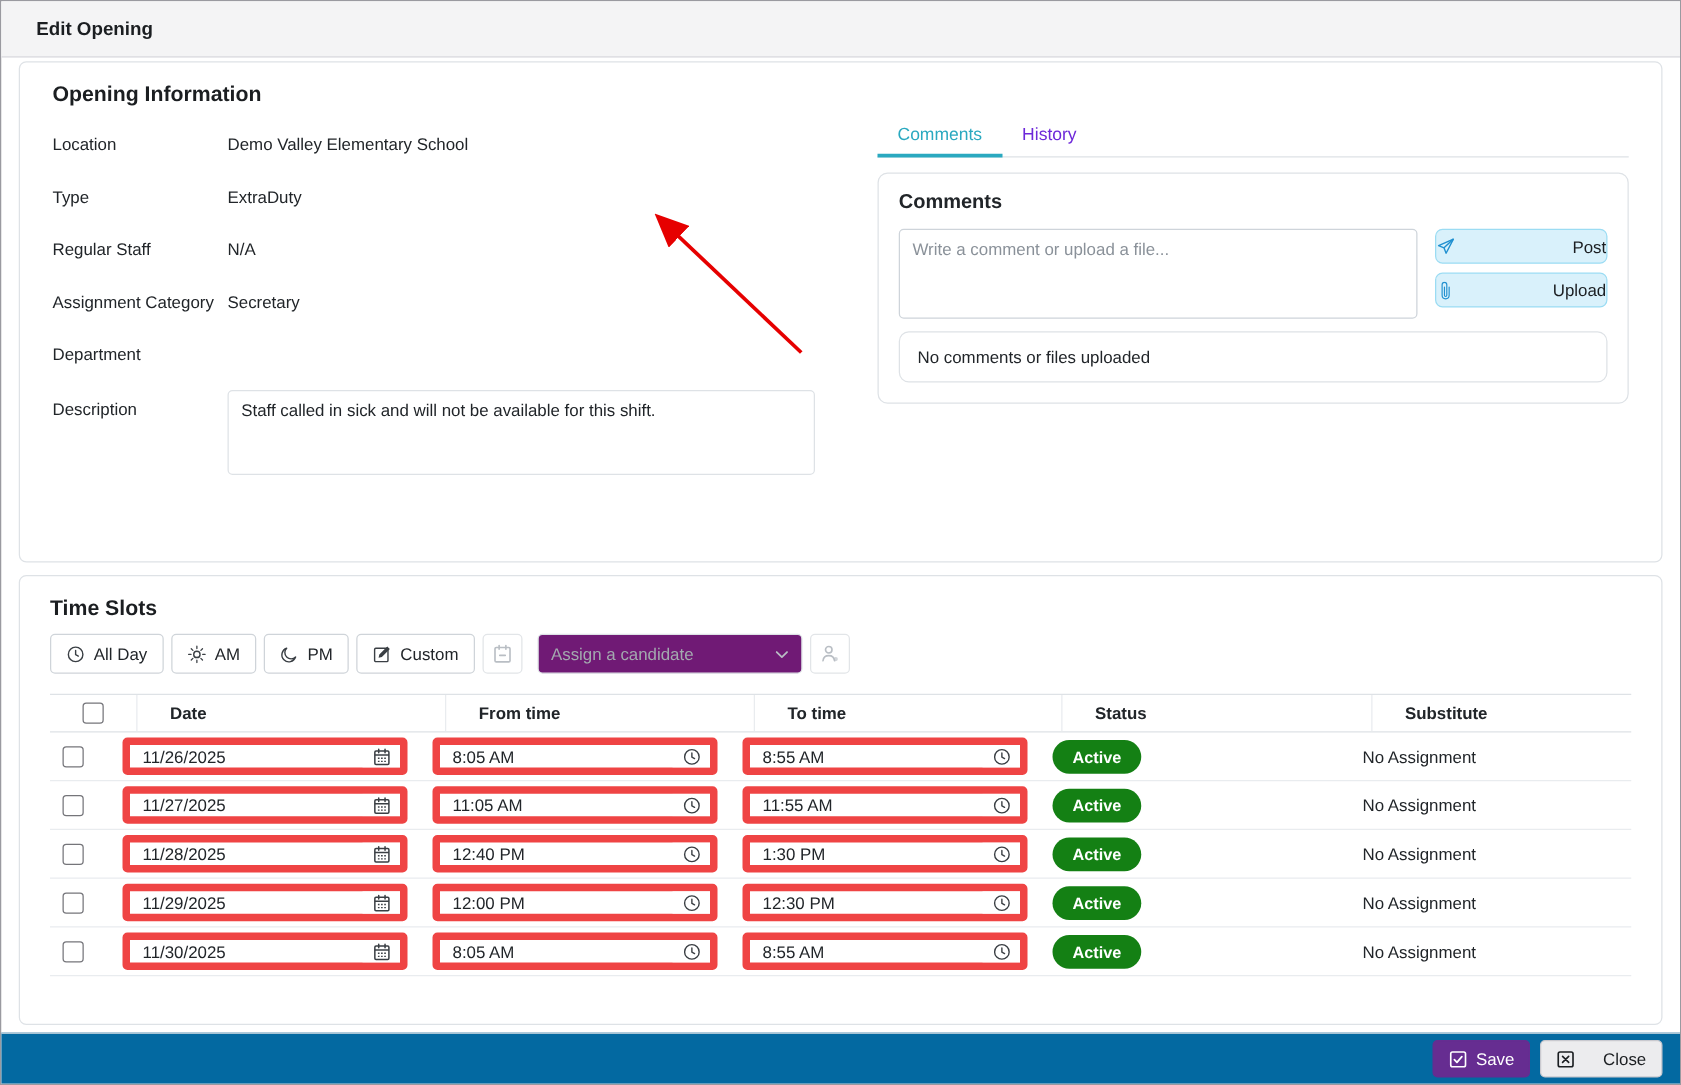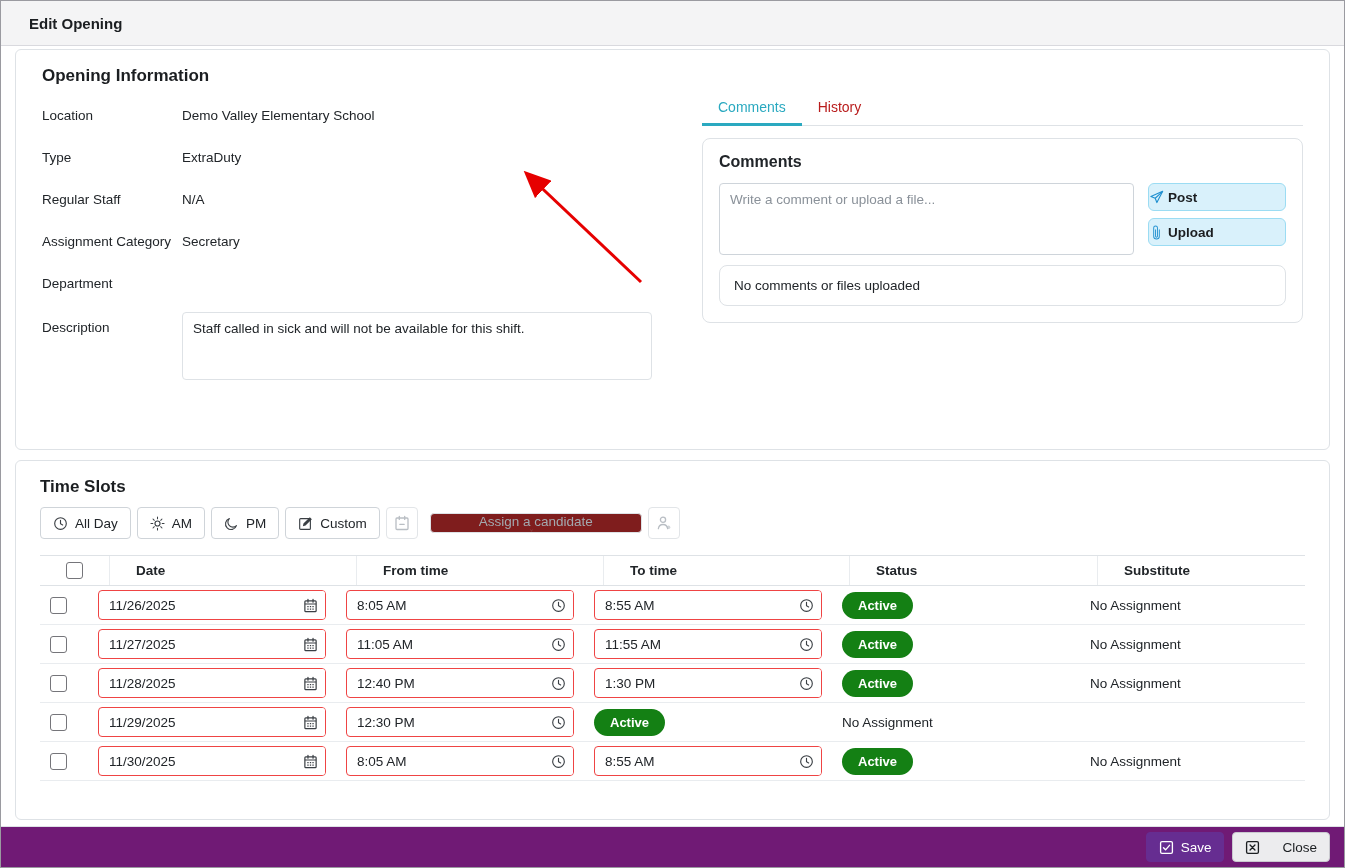--- a/index.html
+++ b/index.html
@@ -41,65 +41,65 @@
     font-family: "Liberation Sans", sans-serif;
   }
   .desc-box {
     width:470px; height:68px; border:1px solid #dee2e6; border-radius:4px;
     padding:8px 10px; font-size:13.5px; color:#212529;
   }
   
   .right-col { flex:1; padding-left:28px; padding-top:4px; }
   .tabbar { display:flex; border-bottom:1px solid #dee2e6; }
   .tab {
-    padding:9px 16px 10px; font-size:14px; cursor:pointer; position:relative; color:#b91c1c;
+    padding:9px 16px 10px; font-size:14px; cursor:pointer; position:relative; color:#6d28d9;
   }
   .tab.active { color:var(--accent_teal,#2aa9c0); }
   .tab.active::after {
     content:""; position:absolute; left:0; right:0; bottom:-1px; height:3px;
     background:var(--accent_teal,#2aa9c0);
   }
   .comments-card {
     margin-top:12px; border:1px solid #dee2e6; border-radius:8px; padding:14px 16px 16px;
   }
   .comments-card h3 { font-size:16px; font-weight:700; margin-bottom:12px; }
   .composer { display:flex; gap:14px; }
   .composer textarea {
     flex:1; height:72px; resize:none; border:1px solid #ced4da; border-radius:4px;
     padding:8px 10px; font-size:13.5px; color:#212529; outline:none;
     font-family:"Liberation Sans", sans-serif;
   }
   .composer textarea::placeholder { color:#8a9199; }
   .btn-stack { display:flex; flex-direction:column; gap:7px; width:138px; }
   .btn-blue {
-    display:flex; align-items:center; justify-content:flex-start; gap:4px;
+    display:flex; align-items:center; justify-content:space-between; gap:21px;
     height:28px; background:var(--button_blue_bg,#d9f1fb); border:1px solid #9bdcf3;
-    border-radius:6px; font-size:13.5px; font-weight:700; color:#1b1e21; cursor:pointer;
+    border-radius:6px; font-size:13.5px; font-weight:400; color:#1b1e21; cursor:pointer;
   }
   .btn-blue .ic { color:#2090d0; }
   .empty-box {
     margin-top:10px; border:1px solid #dee2e6; border-radius:8px;
     padding:12px 14px; font-size:13.5px; color:#212529;
   }
   
   .card-slots { height:360px; padding:16px 24px; }
   .toolbar { display:flex; align-items:center; gap:6px; margin-top:10px; }
   .tbtn {
     display:flex; align-items:center; gap:7px; height:32px; padding:0 12px;
     border:1px solid #cfd4d9; border-radius:4px; background:#fff; font-size:13.5px;
     color:#212529; cursor:pointer;
   }
   .tbtn .ic { color:#3a3f44; }
   .tbtn-icon {
     width:32px; justify-content:center; padding:0; border-color:#e2e5e8;
   }
   .tbtn-icon .ic { color:#b9bec4; }
   .select {
-    display:flex; align-items:center; height:20px; width:212px; margin-left:6px;
-    border:1px solid #dee2e6; border-radius:4px; background:#7f1d1d; cursor:default;flex-direction:column;
+    display:flex; align-items:center; height:32px; width:212px; margin-left:6px;
+    border:1px solid #dee2e6; border-radius:4px; background:#701a75; cursor:default;
   }
   .select .sel-text { flex:1; padding:0 10px; font-size:13.5px; color:#a3a9af; }
   .select .ic { color:#b9bec4; margin-right:8px; }
   
   .tslot-table { margin-top:16px; }
   .thead {
     display:flex; border-top:1px solid #dee2e6; border-bottom:1px solid #dee2e6;
     font-weight:700; font-size:13.5px;
   }
   .thead > div {
@@ -110,39 +110,39 @@
   .trow > div { padding:0 10px; }
   .c-sel { flex:0 0 48px; display:flex; align-items:center; justify-content:flex-start; }
   .c-date { flex:0 0 247px; } .c-from { flex:0 0 247px; }
   .c-to { flex:0 0 246px; } .c-status { flex:0 0 248px; } .c-sub { flex:1; }
   .cb {
     width:17px; height:17px; border:1.6px solid #75757a; border-radius:3px;
     background:#fff; display:inline-block; cursor:pointer;
   }
   .igroup {
     display:flex; align-items:center; width:228px; height:30px;
-    border:1px solid #ef4444; border-radius:4px; background:#fff; overflow:hidden;
+    border:6px solid #ef4444; border-radius:4px; background:#fff; overflow:hidden;
   }
   .igroup input {
     flex:1; border:none; outline:none; padding:0 10px; font-size:13.5px; color:#212529;
     font-family:"Liberation Sans", sans-serif; min-width:0;
   }
   .igroup .ibtn {
     flex:0 0 30px; height:100%; display:flex; align-items:center; justify-content:center;
     color:#3a3f44; cursor:pointer; background:#fff;
   }
   .badge {
     display:inline-block; background:var(--status_green,#148014); color:#fff;
     font-size:13px; font-weight:700; padding:6px 16px; border-radius:15px;
   }
   .sub-text { font-size:13.5px; }
   
   .footerbar {
     position:absolute; left:0; right:0; bottom:0; height:41px;
-    background:#701a75; border-top:1px solid #dee2e6;
+    background:#0369a1; border-top:1px solid #dee2e6;
     display:flex; align-items:center; justify-content:flex-end; gap:8px; padding:0 14px;
   }
   .btn-save {
     display:flex; align-items:center; gap:7px; height:30px; padding:0 12px;
     background:var(--save_purple,#662d91); border:1px solid var(--save_purple,#662d91);
     border-radius:4px; color:#fff; font-size:13.5px; cursor:pointer;
   }
   .btn-close {
     display:flex; align-items:center; gap:22px; height:30px; padding:0 12px;
     background:#ececee; border:1px solid #c9c9cf; border-radius:4px;
@@ -460,20 +460,30 @@
         <div class="trow">
           <div class="c-sel">
               <span class="cb"></span>
             </div>
           <div class="c-date">
             <div class="igroup">
               <input value="11/29/2025" style="">
               <span class="ibtn">
                   <svg class="ic" width="15" height="15">
                     <use href="#i-cal"></use>
+                  </svg>
+                </span>
+            </div>
+          </div>
+          <div class="c-from">
+            <div class="igroup">
+              <input value="12:00 PM" style="">
+              <span class="ibtn">
+                  <svg class="ic" width="15" height="15">
+                    <use href="#i-clock"></use>
                   </svg>
                 </span>
             </div>
           </div>
           <div class="c-to">
             <div class="igroup">
               <input value="12:30 PM" style="">
               <span class="ibtn">
                   <svg class="ic" width="15" height="15">
                     <use href="#i-clock"></use>

